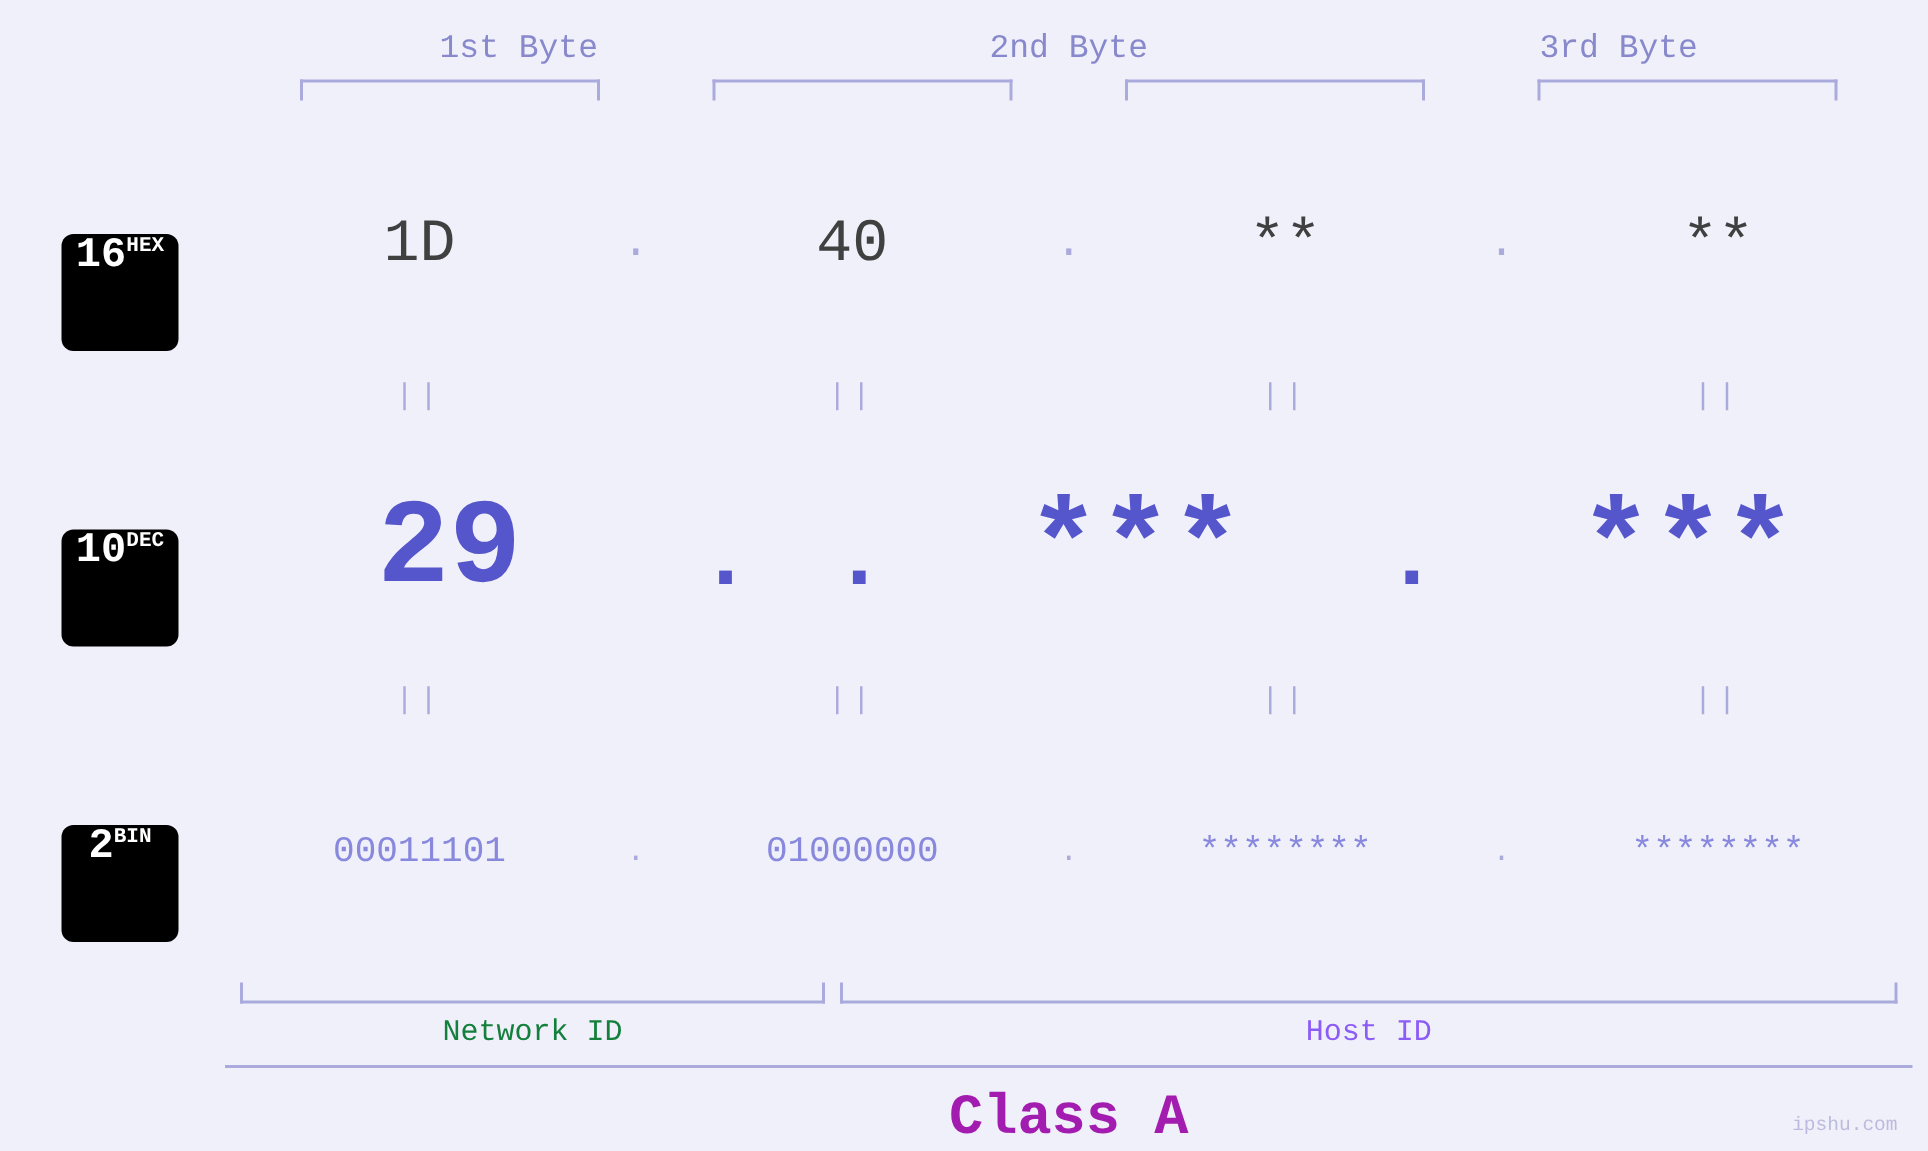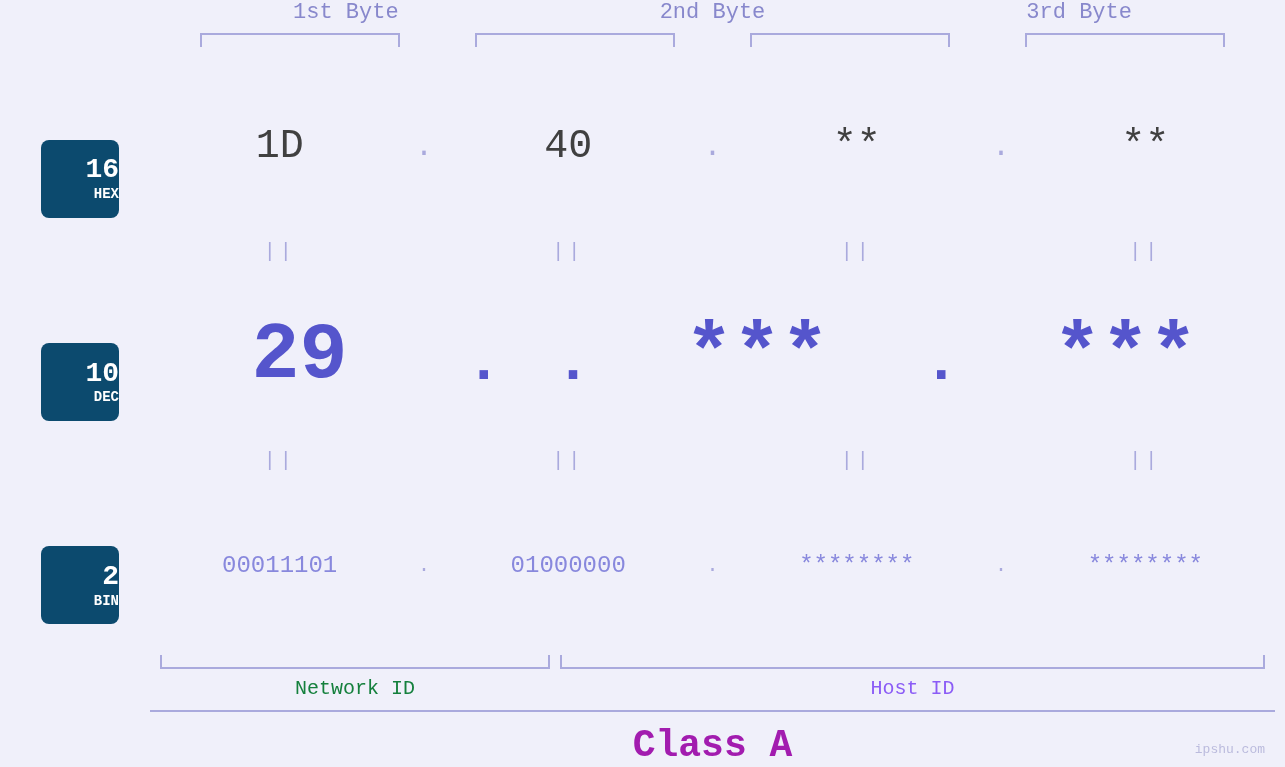--- a/index.html
+++ b/index.html
@@ -13,20 +13,21 @@
       position: relative;
     }
 
     .container {
       width: 1285px;
       height: 767px;
       position: relative;
       display: flex;
       flex-direction: column;
       align-items: center;
+      padding-top: 20px;
     }
 
     
     .byte-headers {
       display: flex;
       width: 1100px;
       margin-left: 140px;
       justify-content: space-around;
       margin-bottom: 8px;
     }
@@ -70,25 +71,25 @@
       display: flex;
       flex-direction: column;
       align-items: center;
       justify-content: space-around;
       padding: 20px 0 80px 20px;
     }
 
     .base-badge {
       width: 78px;
       height: 78px;
-      background-color: #0c4a6e;
+      background-color: #000000;
       border-radius: 8px;
       display: flex;
-      flex-direction: column;
-      align-items: flex-end;
+      flex-direction: row;
+      align-items: flex-start;
       justify-content: center;
       color: white;
     }
 
     .base-number {
       font-size: 28px;
       font-weight: bold;
       line-height: 1.1;
     }
 

